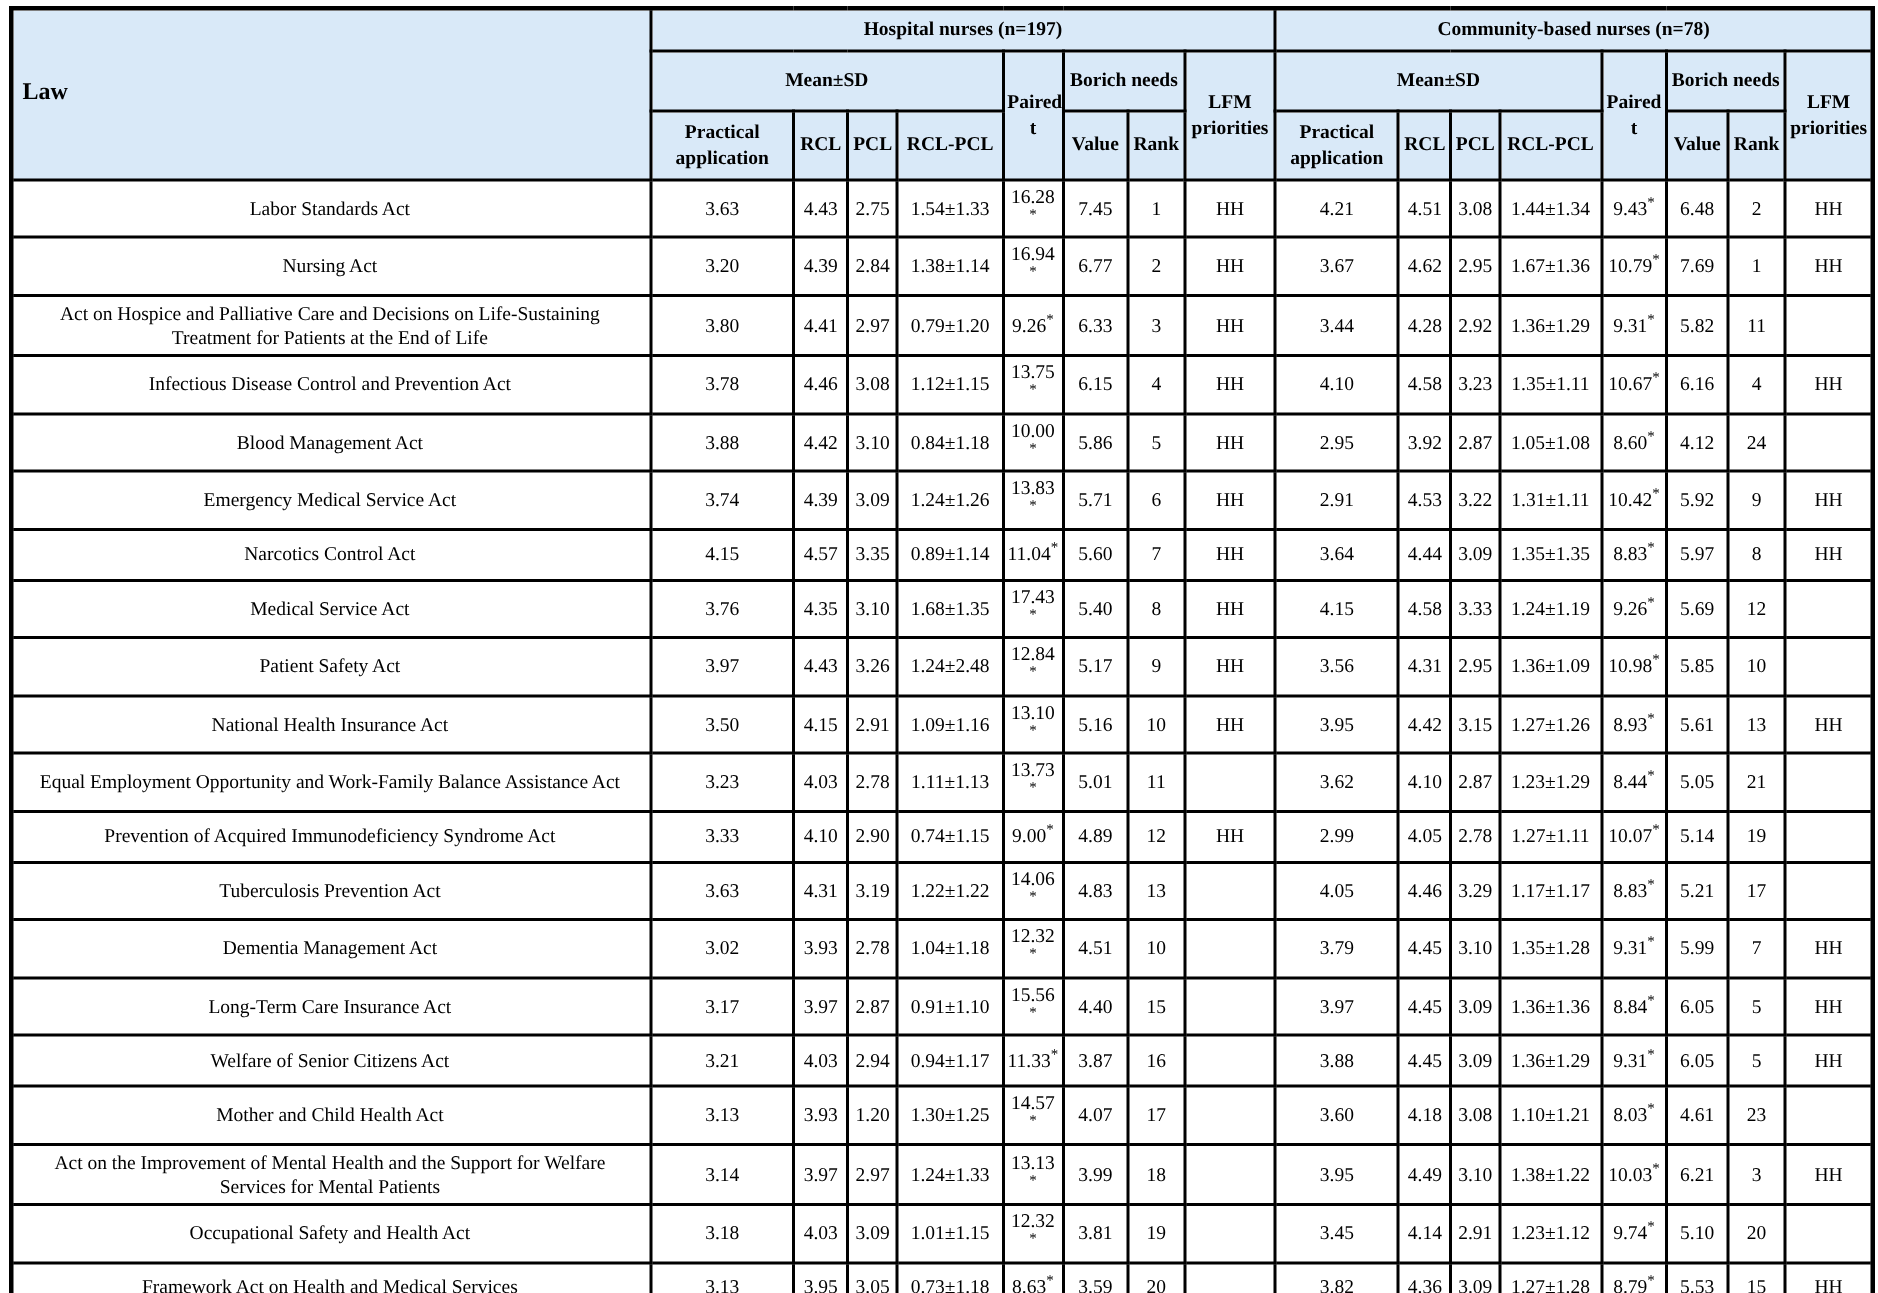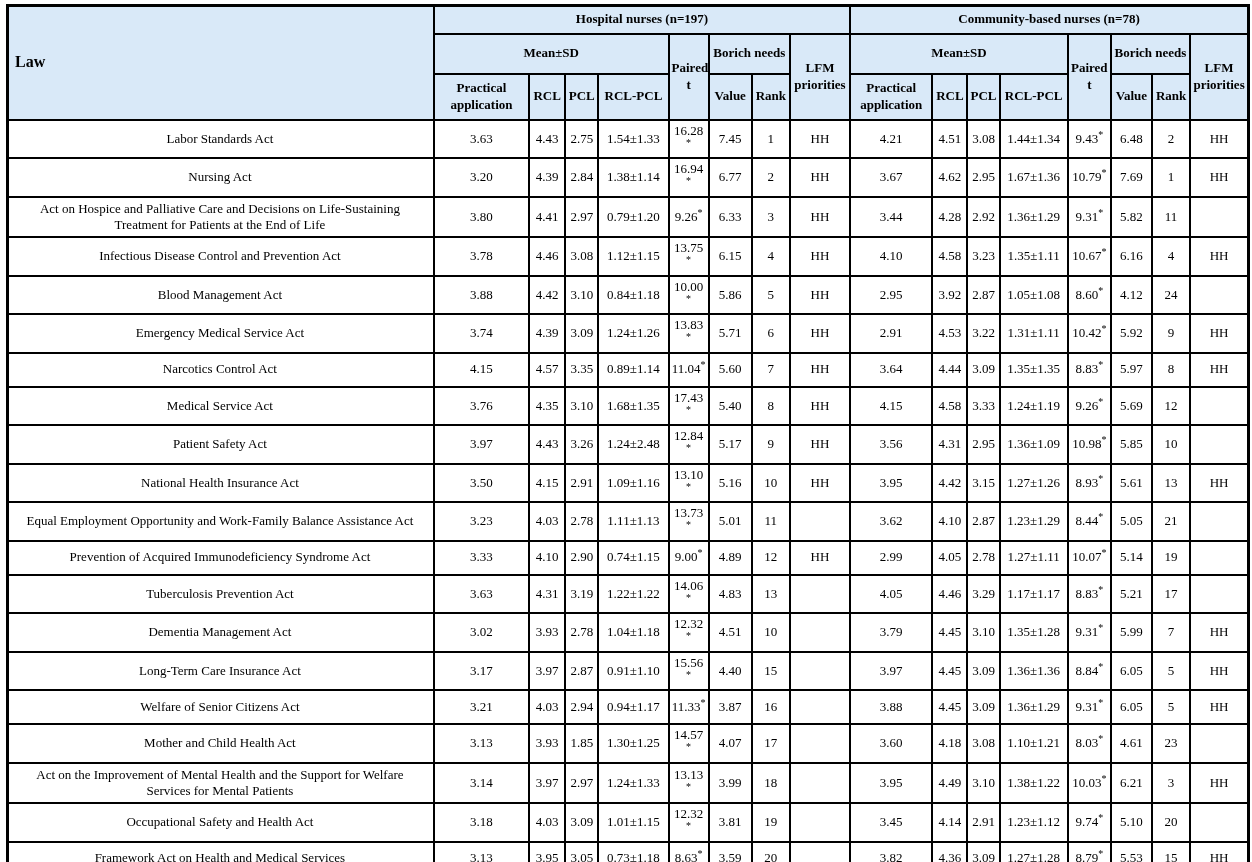--- a/index.html
+++ b/index.html
@@ -375,21 +375,21 @@
           <td>1.36±1.29</td>
           <td><span class="t-num">9.31</span><sup class="sig">*</sup></td>
           <td>6.05</td>
           <td>5</td>
           <td>HH</td>
         </tr>
         <tr>
           <td class="law-cell">Mother and Child Health Act</td>
           <td>3.13</td>
           <td>3.93</td>
-          <td>1.85</td>
+          <td>1.20</td>
           <td>1.30±1.25</td>
           <td><span class="t-num">14.57</span><sup class="sig">*</sup></td>
           <td>4.07</td>
           <td>17</td>
           <td></td>
           <td>3.60</td>
           <td>4.18</td>
           <td>3.08</td>
           <td>1.10±1.21</td>
           <td><span class="t-num">8.03</span><sup class="sig">*</sup></td>

